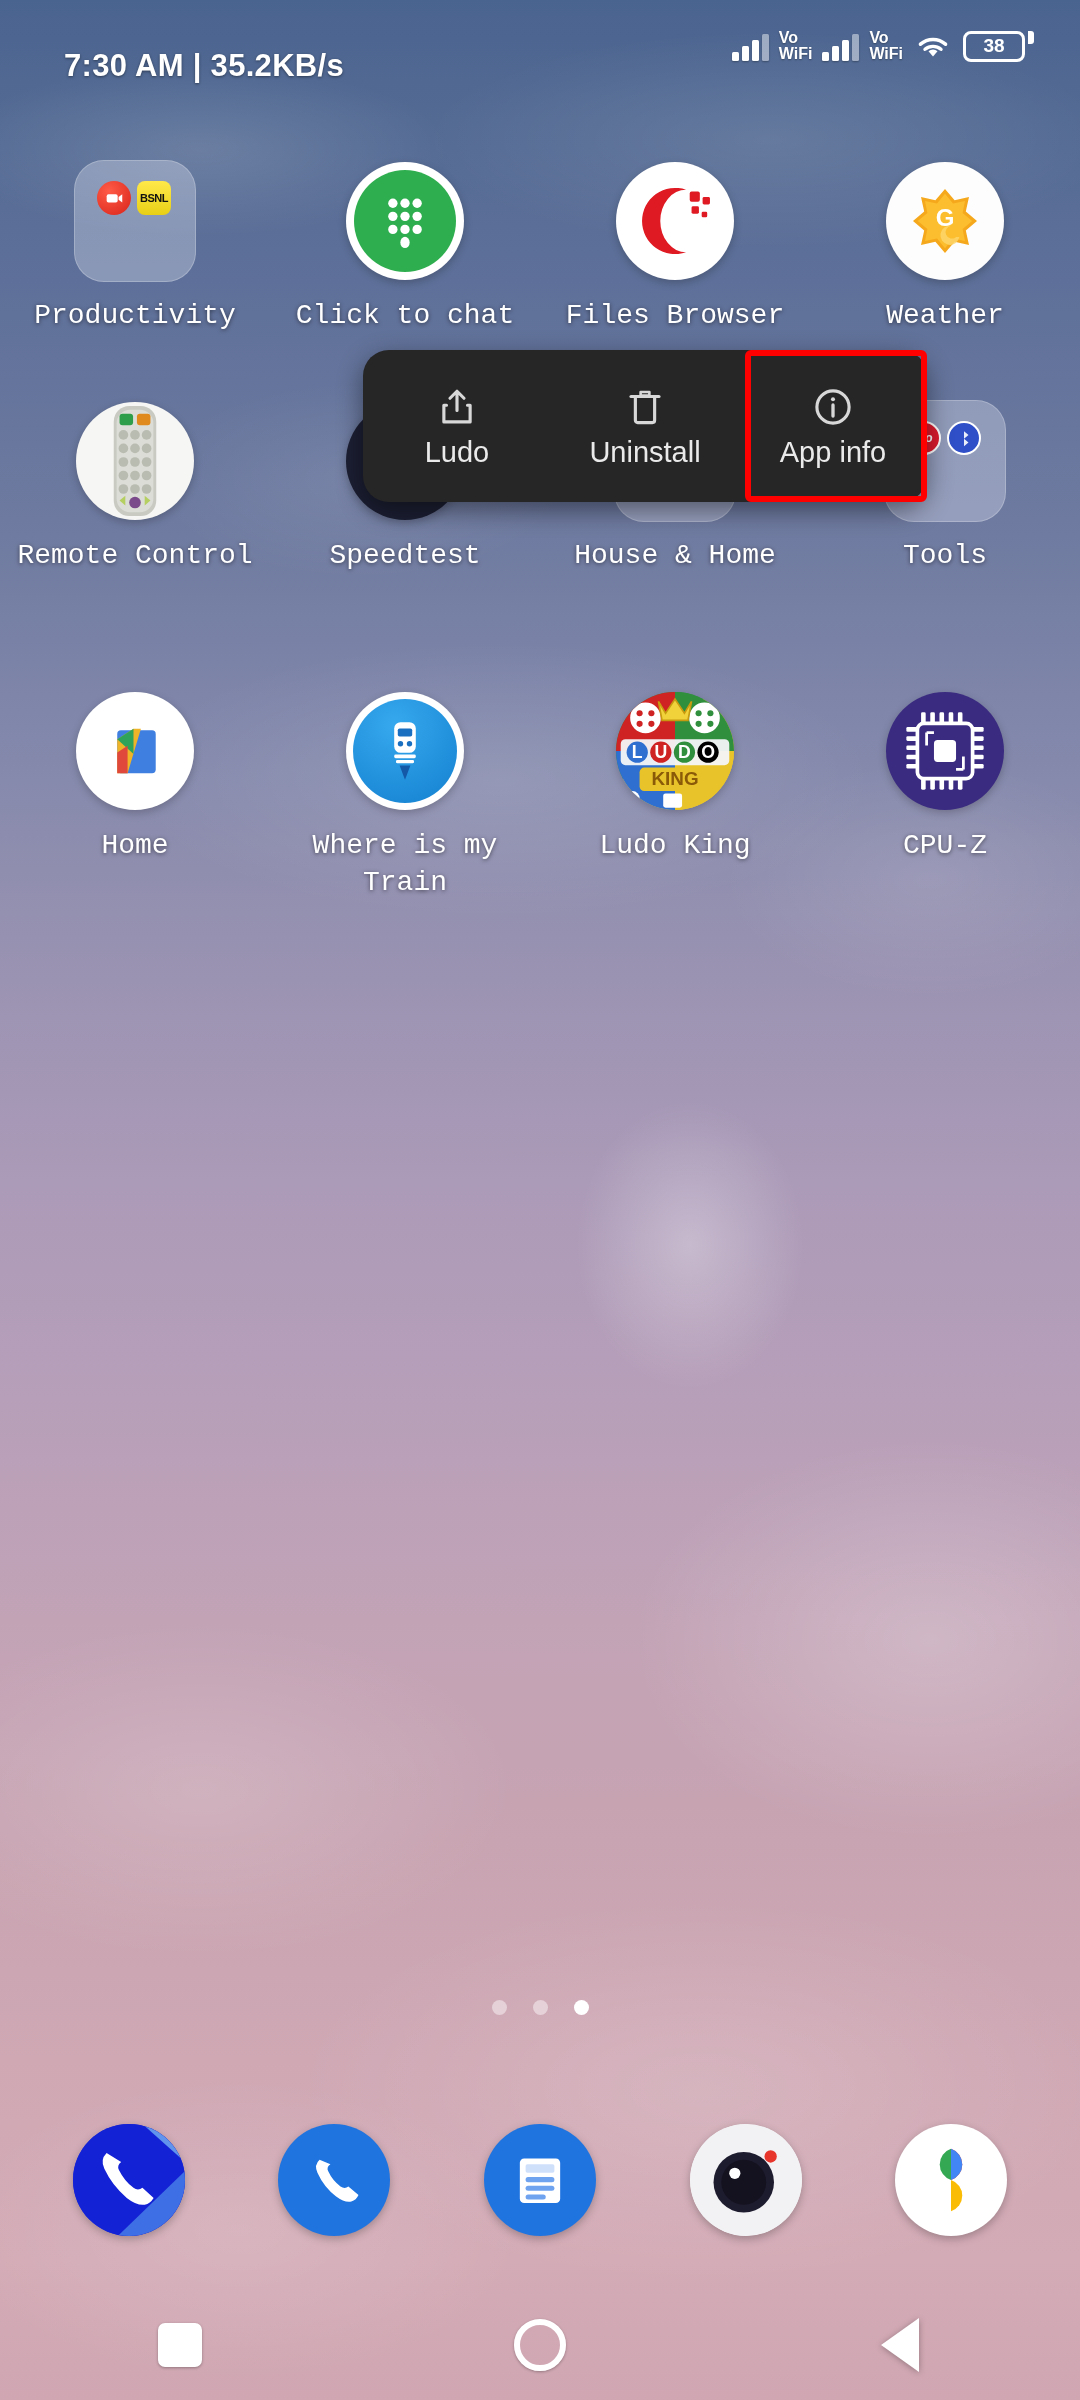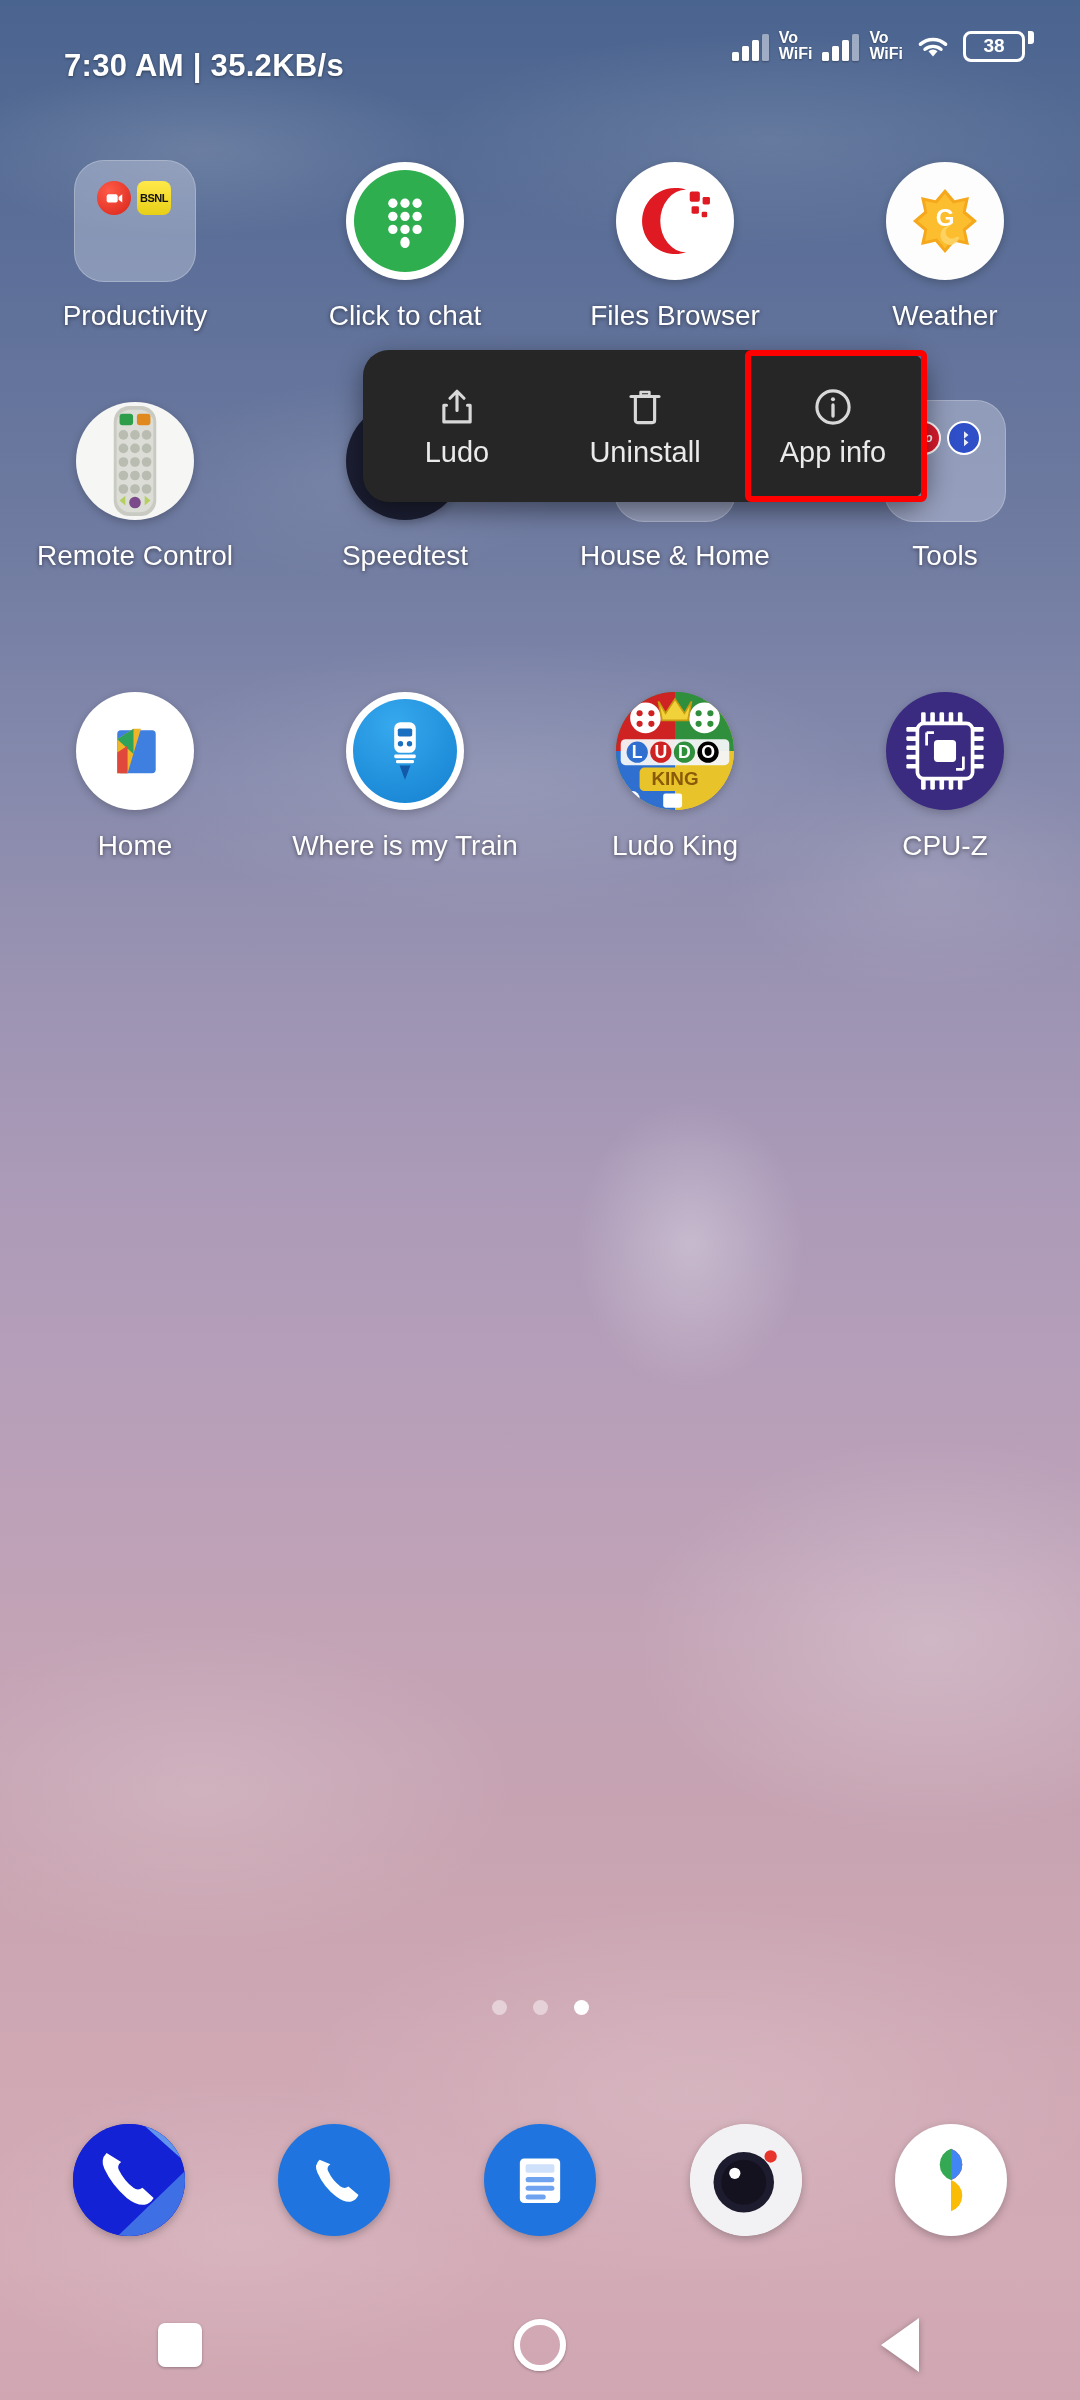--- a/index.html
+++ b/index.html
@@ -90,20 +90,21 @@
   .row-3 { height:260px; }
 
   .icon-wrap {
     width:122px; height:122px; position:relative;
     display:flex; align-items:center; justify-content:center;
   }
   .app-label {
     margin-top:16px; width:250px; text-align:center;
     color:#fff; font-size:28px; line-height:1.32;
     text-shadow:0 1px 4px rgba(0,0,0,.55);
+    font-family:Liberation Mono, monospace;
   }
 
   
   .circ {
     width:118px; height:118px; border-radius:50%;
     display:flex; align-items:center; justify-content:center;
     overflow:hidden; position:relative;
     box-shadow:0 3px 8px rgba(0,0,0,.22);
   }
   

